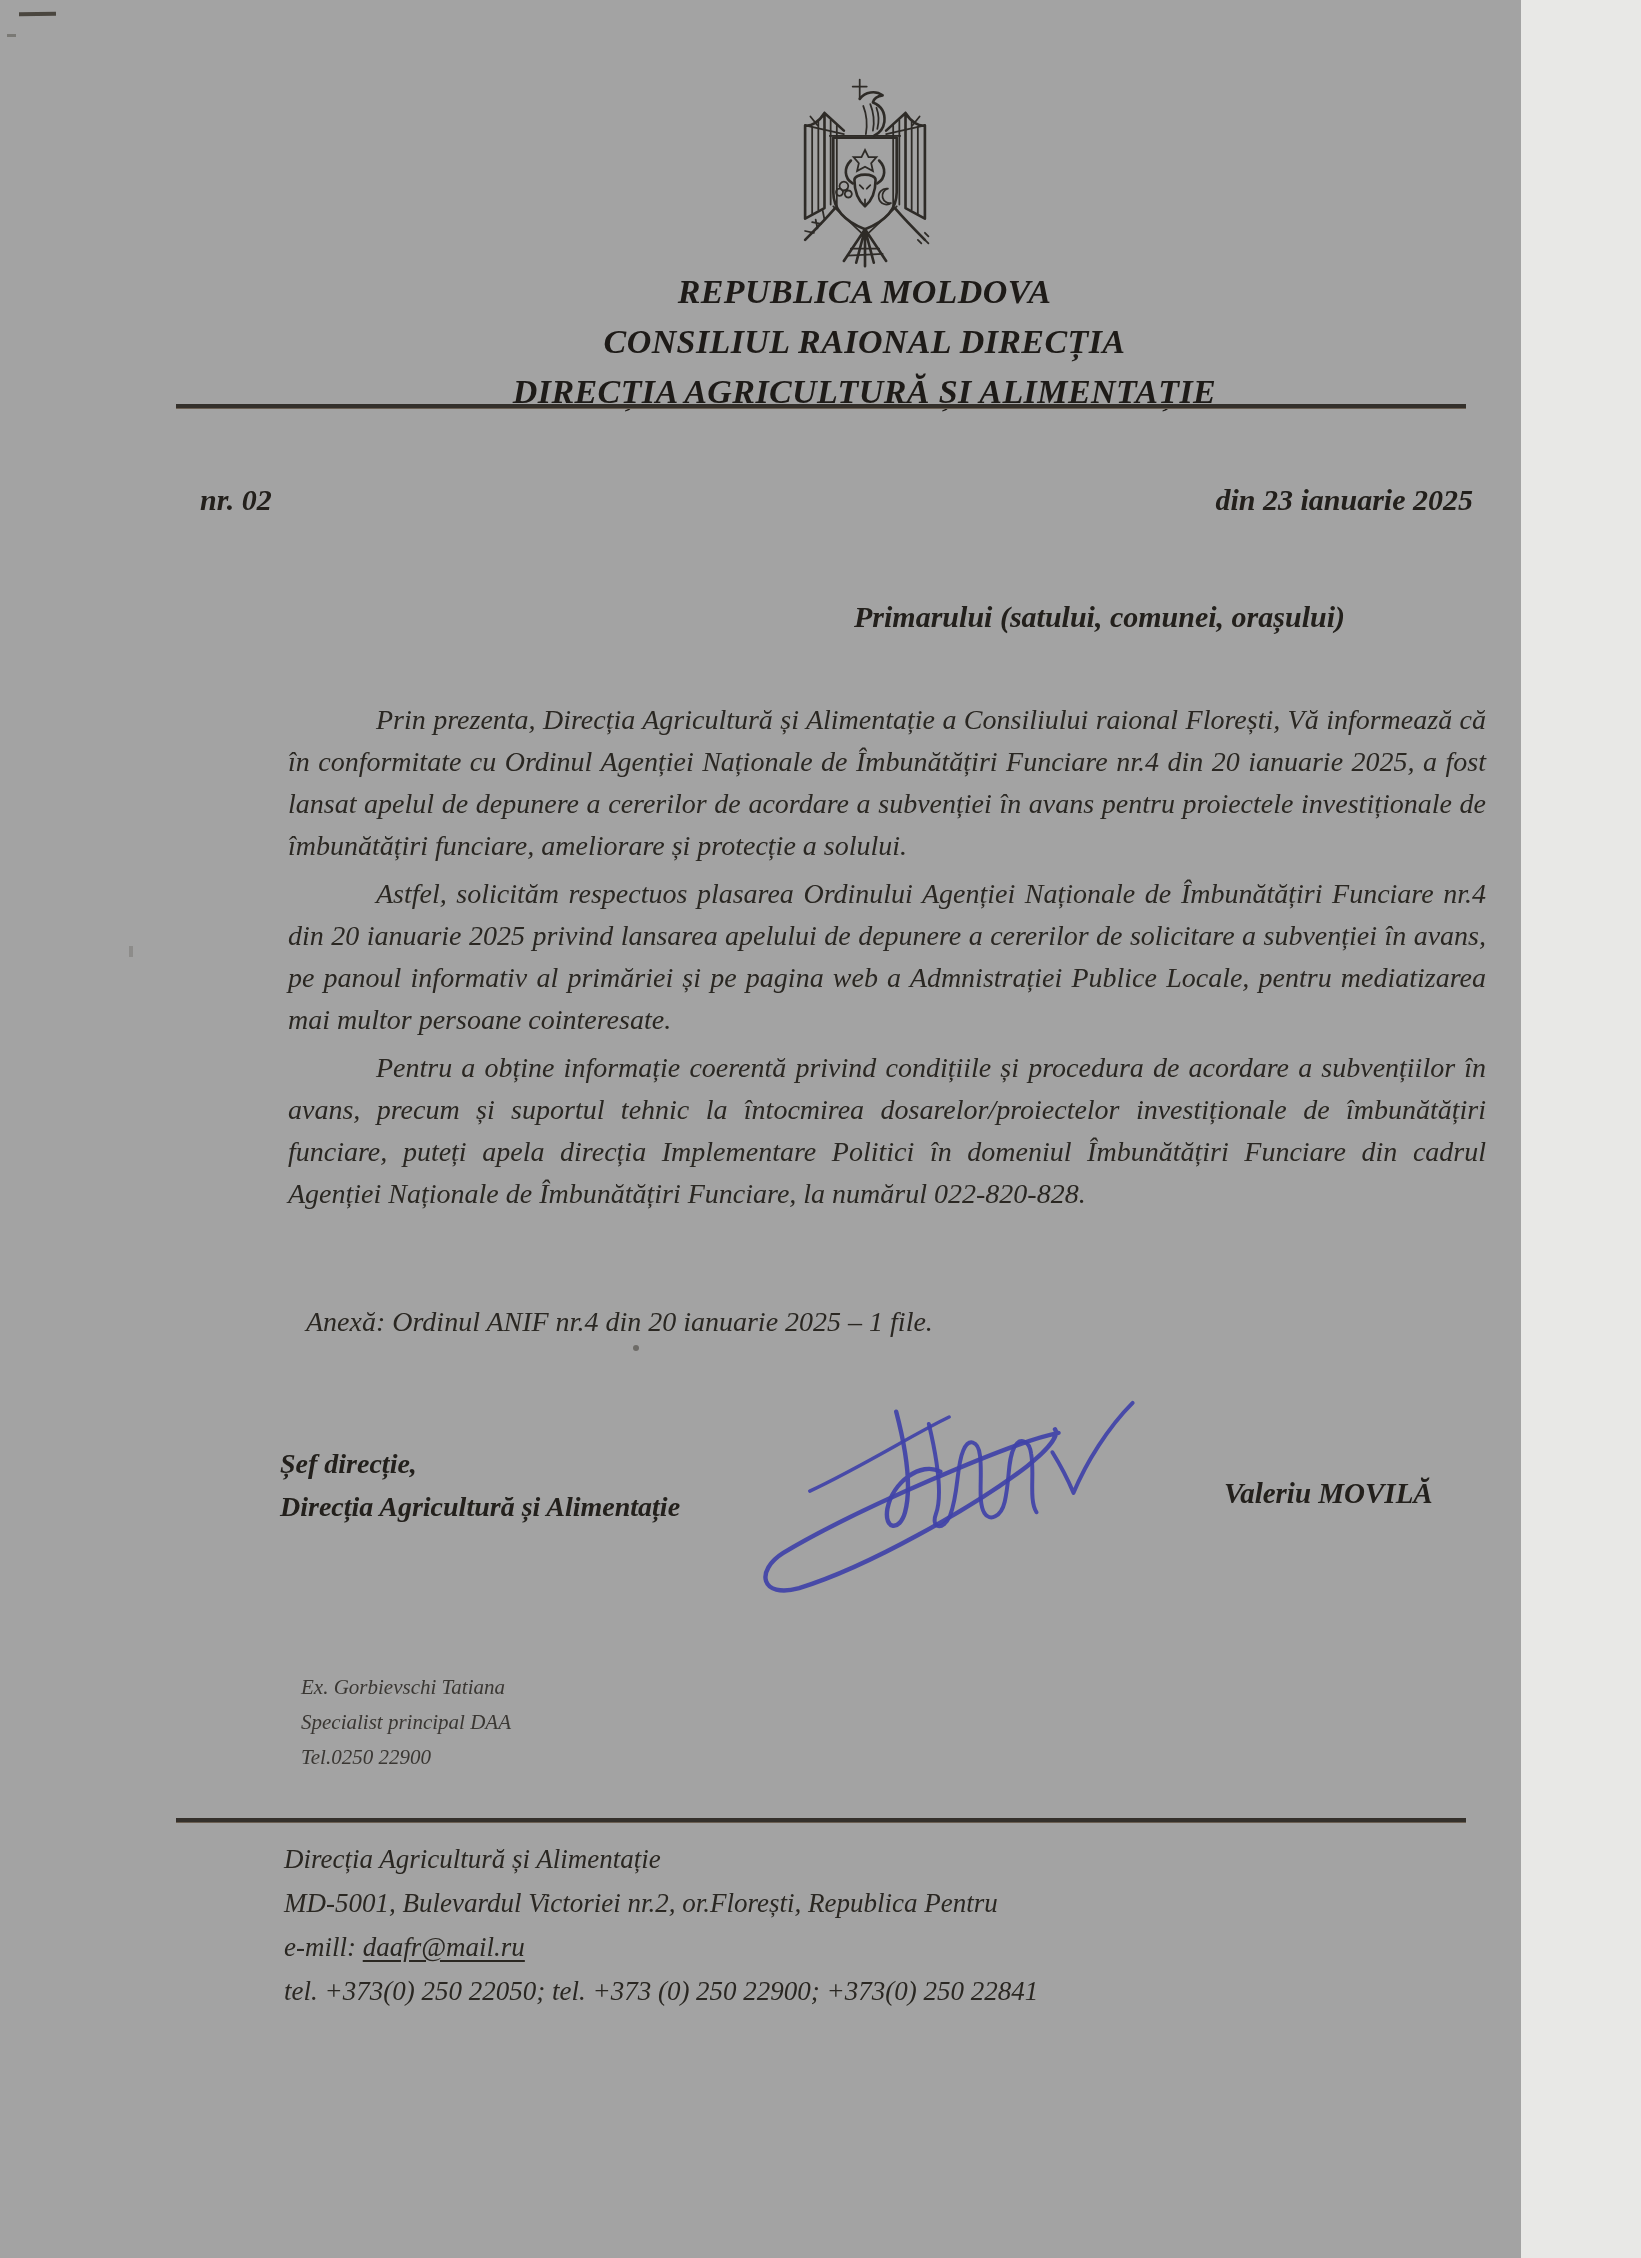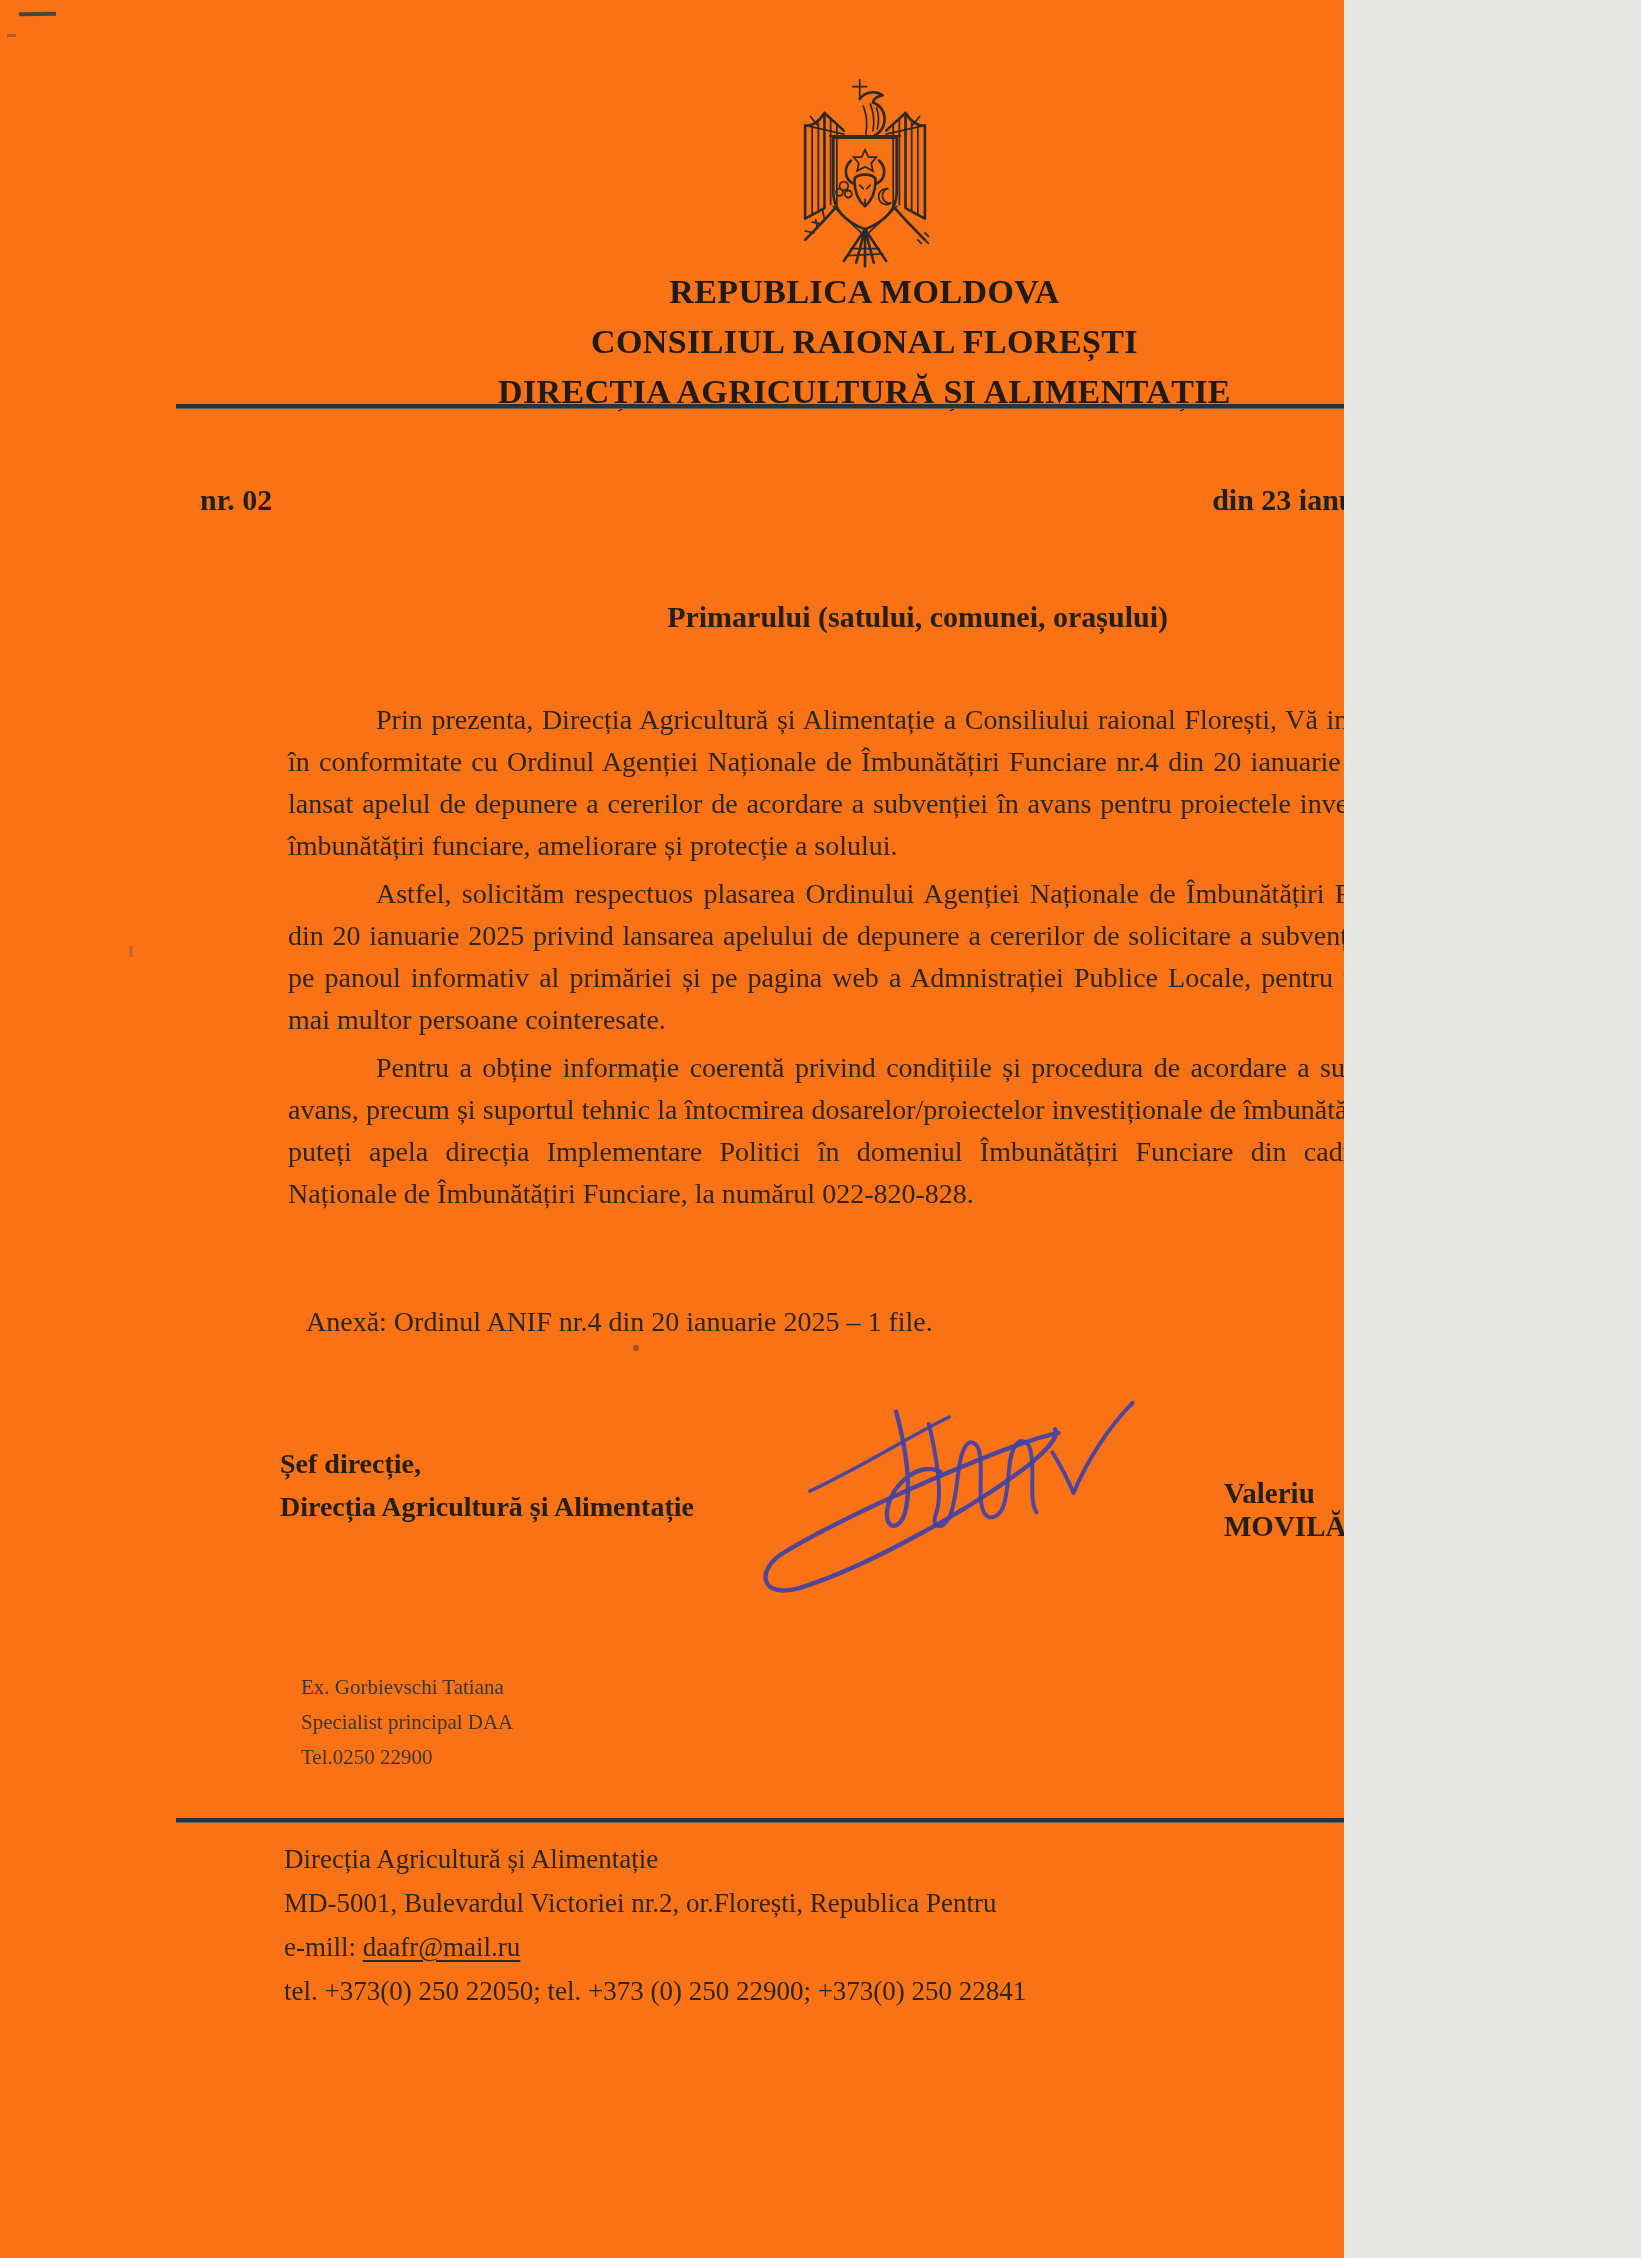--- a/index.html
+++ b/index.html
@@ -3,24 +3,25 @@
 <meta charset="utf-8">
 <style>
   html,body{margin:0;padding:0;}
   body{
     width:1642px;height:2258px;
     background:#e8e8e6;
     font-family:"Liberation Serif","DejaVu Serif",serif;
   }
   .page{
     position:relative;
-    width:1344px;height:2258px;
-    background:#f97316;
+    width:1521px;height:2258px;
+    background:#a3a3a3;
     color:#26231f;
     overflow:hidden;
+    font-style:italic;
   }
   
   .arms{position:absolute;left:789px;top:76px;width:152px;height:192px;}
   .head-text{
     position:absolute;left:291px;top:267px;width:1147px;
     text-align:center;font-weight:bold;
     font-size:34px;line-height:50px;color:#1e1b18;
     letter-spacing:0.4px;white-space:nowrap;
   }
   .rule{
@@ -133,21 +134,21 @@
       <path class="ln" d="M120,150 C132,164 144,176 154,186"></path>
       <path class="ln-thin" d="M150,182 l8,8 M154,178 l4,4 M146,186 l4,4"></path>
 
       <path class="ln" d="M86,174 L62,210 M86,174 L76,212 M86,176 L86,216 M86,174 L96,212 M86,174 L110,210"></path>
       <path class="ln-thin" d="M70,196 l32,0 M66,204 l40,-2"></path>
     </svg>
   </div>
 
   <div class="head-text">
     <div>REPUBLICA MOLDOVA</div>
-    <div>CONSILIUL RAIONAL FLOREȘTI</div>
+    <div>CONSILIUL RAIONAL DIRECȚIA</div>
     <div>DIRECȚIA AGRICULTURĂ ȘI ALIMENTAȚIE</div>
   </div>
 
   <div class="rule rule-top"></div>
 
   <div class="ref-row">
     <span>nr. 02</span>
     <span>din 23 ianuarie  2025</span>
   </div>
 

